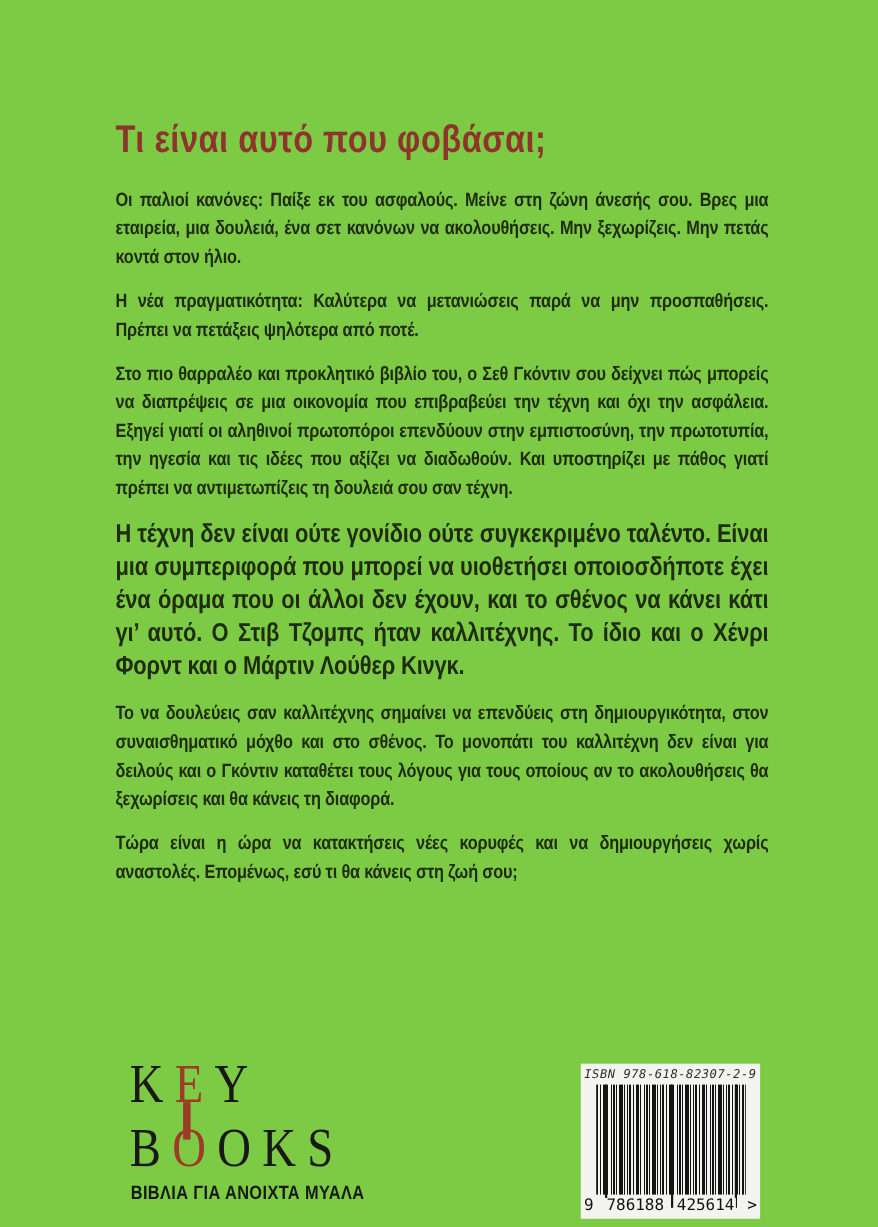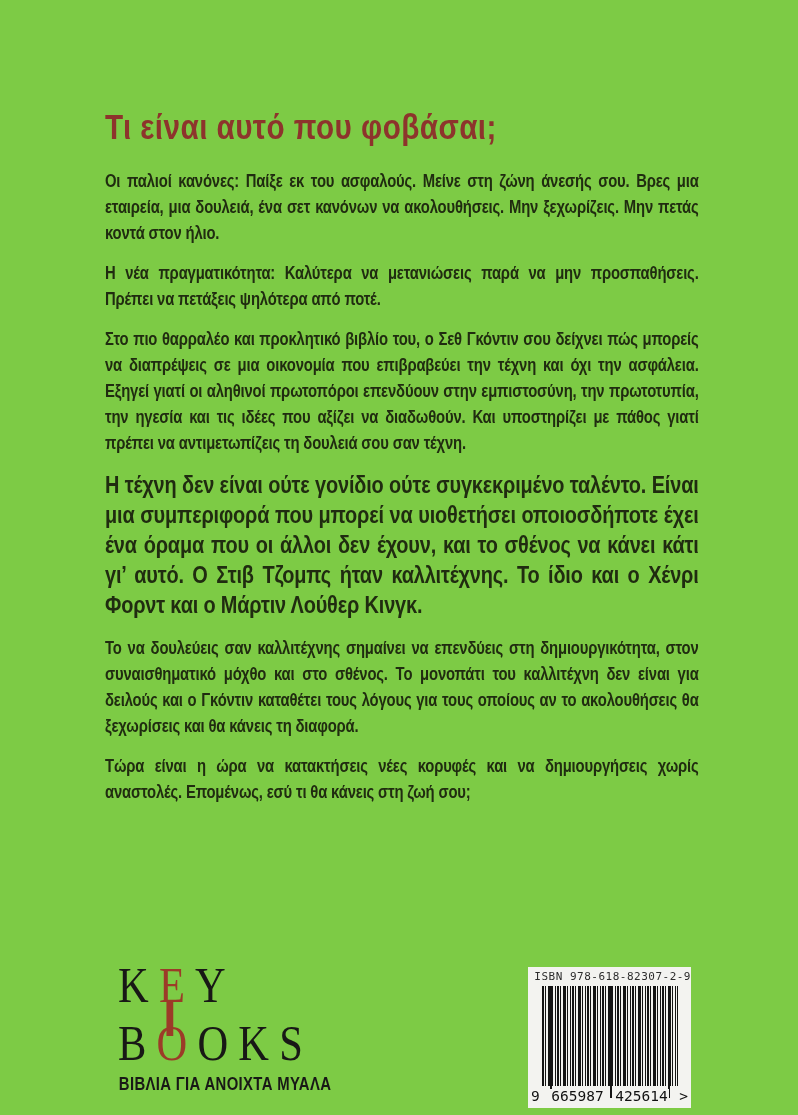--- a/index.html
+++ b/index.html
@@ -59,21 +59,21 @@
   }
   
   .barcode-box{
     position:absolute;left:528px;top:967px;width:163px;height:141px;
     background:#f3f3f0;
     font-family:"DejaVu Sans Mono",monospace;
     color:#2c2c2c;
   }
   .isbn-label{
     position:absolute;top:3px;left:0;width:100%;
-    text-align:right;font-size:11px;letter-spacing:0.5px;white-space:nowrap;
+    text-align:center;font-size:11px;letter-spacing:0.5px;white-space:nowrap;font-style:italic;
   }
   .bars{
     position:absolute;left:14px;right:13px;top:19px;height:100px;
     background:repeating-linear-gradient(90deg,
       #141414 0 2px,#f3f3f0 2px 3px,
       #141414 3px 4px,#f3f3f0 4px 6px,
       #141414 6px 9px,#f3f3f0 9px 10px,
       #141414 10px 11px,#f3f3f0 11px 13px,
       #141414 13px 14px,#f3f3f0 14px 15px);
   }
@@ -114,17 +114,17 @@
 </div>
 
 <div class="barcode-box">
   <div class="isbn-label">ISBN 978-618-82307-2-9</div>
   <div class="bars"></div>
   <div class="guard g-left"></div>
   <div class="guard g-mid"></div>
   <div class="guard g-right"></div>
   <div class="barcode-digits">
     <span>9</span>
-    <span>665987</span>
+    <span>786188</span>
     <span>425614</span>
     <span>&gt;</span>
   </div>
 </div>
 
 </body></html>

